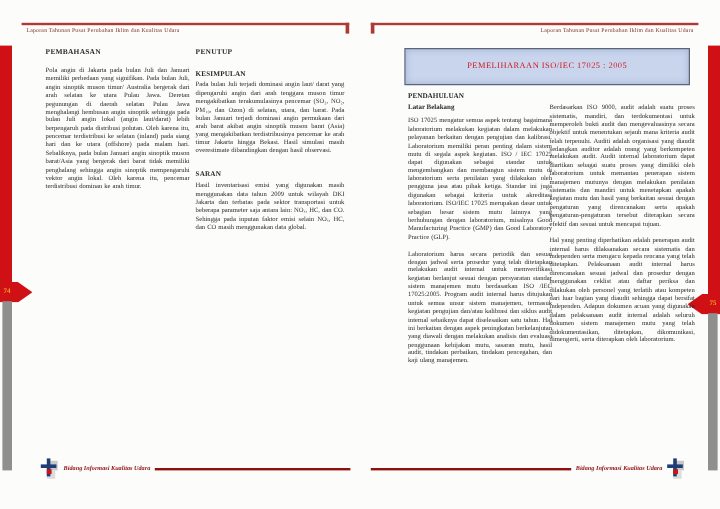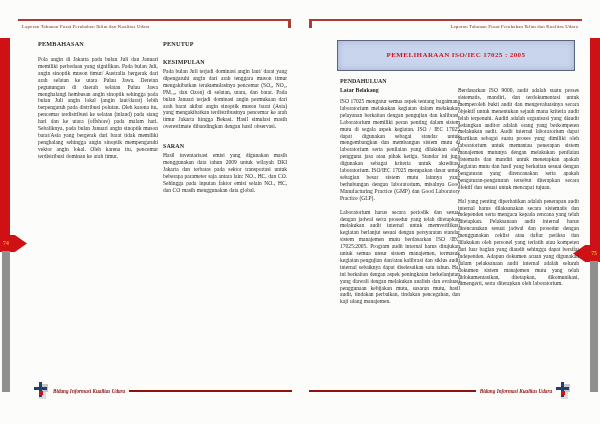--- a/index.html
+++ b/index.html
@@ -51,21 +51,21 @@
   #left-col-2{left:163px;top:40px;width:124px;}
   #left-col-2 .h1{margin-bottom:12px;}
   
   #title-box{
     position:absolute;left:337px;top:40px;width:236px;height:29px;
     background:#c9d5ed;border:1px solid #5d6478;
     display:flex;flex-direction:column;align-items:center;justify-content:center;
     box-shadow:inset 0 0 6px rgba(90,110,160,.35);
   }
   #title-box .t{
-    font-size:7px;font-weight:bold;color:#cf1620;line-height:9px;
+    font-size:7px;font-weight:normal;color:#cf1620;line-height:9px;
     letter-spacing:.4px;white-space:nowrap;
   }
   #section-heading{position:absolute;left:340px;top:78px;font-size:6px;font-weight:bold;color:#2b2a28;}
   #subsection-heading{position:absolute;left:340px;top:87px;font-size:5.8px;font-weight:bold;color:#2b2a28;}
   #right-col-1{left:340px;top:98px;width:120px;}
   #right-col-2{left:458px;top:87px;width:121px;}
   
   .footer{position:absolute;top:382px;display:flex;align-items:center;height:18px;}
   #footer-left{left:34px;width:258px;}
   #footer-right{left:309px;width:262px;}

